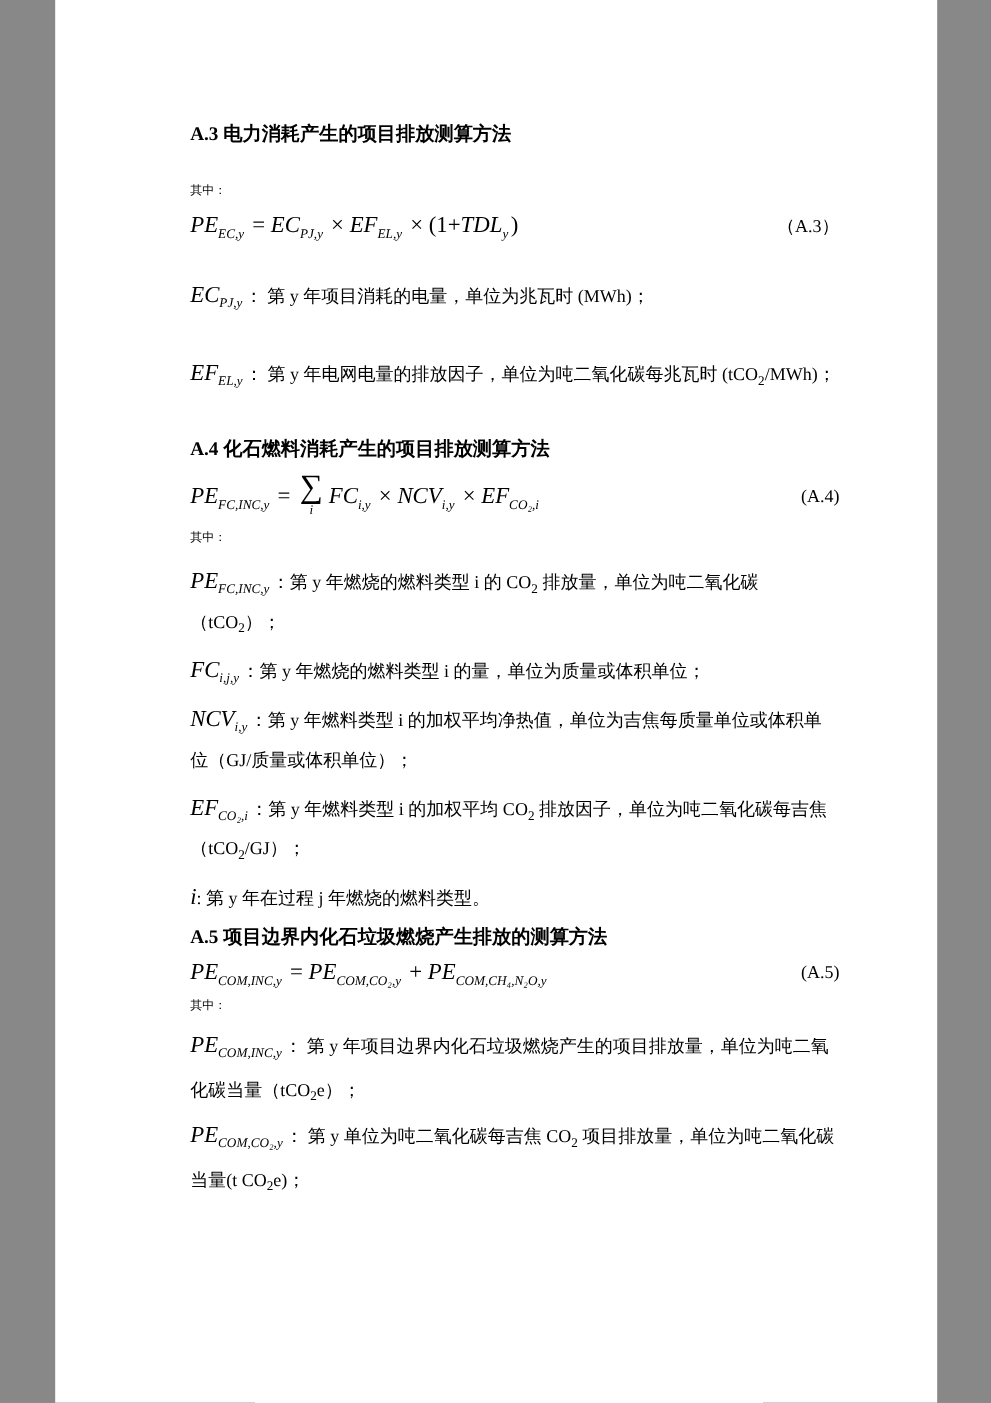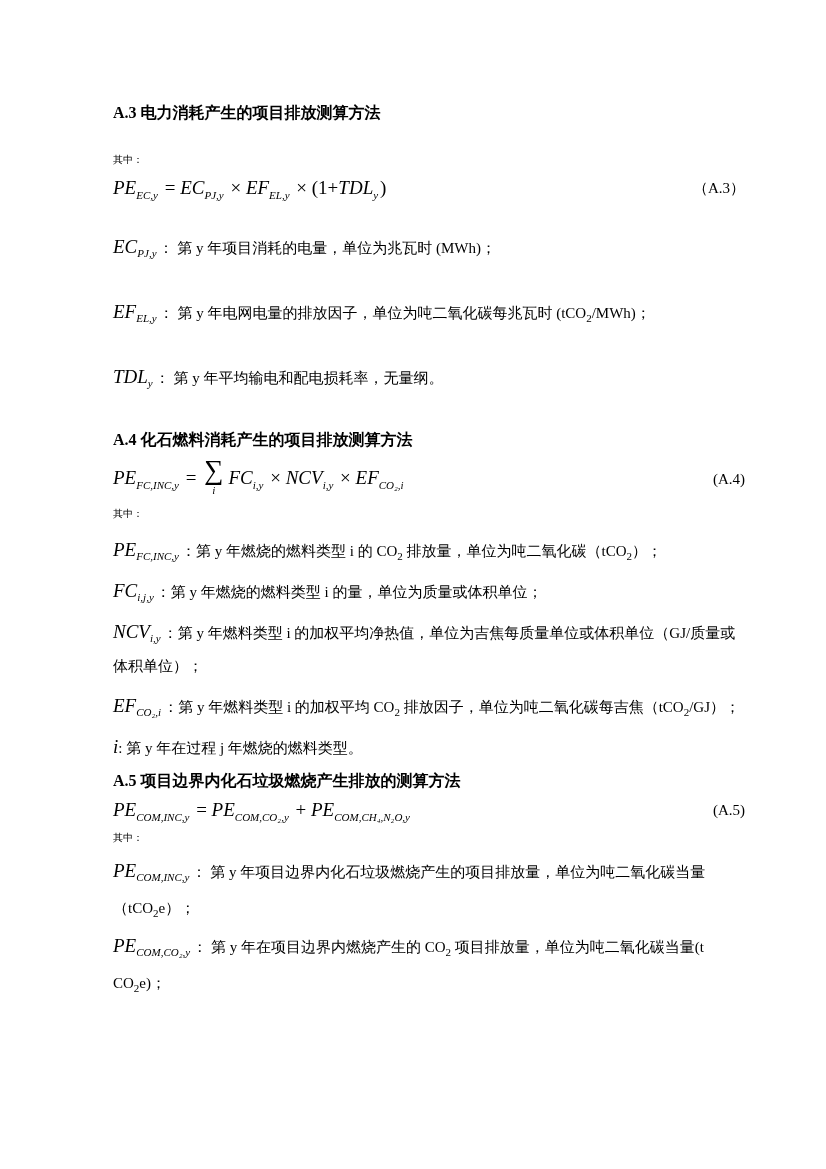--- a/index.html
+++ b/index.html
@@ -1,17 +1,17 @@
 <!DOCTYPE html>
 <html><head>
 <meta charset="utf-8">
 <style>
   html,body { margin:0; padding:0; background:#888; }
   .page {
-    width:826px; height:1169px; margin:0 auto; background:#ffffff;
+    width:735px; height:1169px; margin:0 auto; background:#ffffff;
     box-sizing:border-box; position:relative; overflow:hidden;
     padding:103px 81px 0 113px;
     font-family:"Liberation Serif","DejaVu Serif",serif; color:#000;
   }
   section { margin:0; }
   .heading {
     font-size:16px; line-height:20px; font-weight:bold; margin:0 0 26px 0;
   }
   .intro { font-size:10px; line-height:22px; margin:0 0 6px 0; }
   .formula-row {
@@ -56,21 +56,20 @@
 
   <section class="s3">
     <h2 class="heading">A.3 电力消耗产生的项目排放测算方法</h2>
     <p class="intro">其中：</p>
     <div class="formula-row">
       <span class="math"><span class="it">PE</span><sub class="it">EC,y</sub><span> = </span><span class="it">EC</span><sub class="it">PJ,y</sub><span> × </span><span class="it">EF</span><sub class="it">EL,y</sub><span> × (1+</span><span class="it">TDL</span><sub class="it">y</sub><span>)</span></span>
       <span class="eq-label">（A.3）</span>
     </div>
     <p class="def"><span class="it math-term">EC</span><sub class="it">PJ,y</sub><span>： 第 y 年项目消耗的电量，单位为兆瓦时 (MWh)；</span></p>
     <p class="def"><span class="it math-term">EF</span><sub class="it">EL,y</sub><span>： 第 y 年电网电量的排放因子，单位为吨二氧化碳每兆瓦时 (tCO</span><sub class="rm">2</sub><span>/MWh)；</span></p>
-    <p class="def"><span class="it math-term">TDL</span><sub class="it">y</sub><span>： 第 y 年平均输电和配电损耗率，无量纲。</span></p>
   </section>
 
   <section class="s4">
     <h2 class="heading">A.4 化石燃料消耗产生的项目排放测算方法</h2>
     <div class="formula-row">
       <span class="math"><span class="it">PE</span><sub class="it">FC,INC,y</sub><span> = </span><span class="sum">
             <span class="sigma">∑</span>
             <span class="under">i</span>
           </span><span class="it">FC</span><sub class="it">i,y</sub><span> × </span><span class="it">NCV</span><sub class="it">i,y</sub><span> × </span><span class="it">EF</span><sub class="it">CO₂,i</sub></span>
       <span class="eq-label">(A.4)</span>
@@ -84,16 +83,16 @@
   </section>
 
   <section class="s5">
     <h2 class="heading">A.5 项目边界内化石垃圾燃烧产生排放的测算方法</h2>
     <div class="formula-row">
       <span class="math"><span class="it">PE</span><sub class="it">COM,INC,y</sub><span> = </span><span class="it">PE</span><sub class="it">COM,CO₂,y</sub><span> + </span><span class="it">PE</span><sub class="it">COM,CH₄,N₂O,y</sub></span>
       <span class="eq-label">(A.5)</span>
     </div>
     <p class="intro">其中：</p>
     <p class="def"><span class="it math-term">PE</span><sub class="it">COM,INC,y</sub><span>： 第 y 年项目边界内化石垃圾燃烧产生的项目排放量，单位为吨二氧化碳当量（tCO</span><sub class="rm">2</sub><span>e）；</span></p>
-    <p class="def"><span class="it math-term">PE</span><sub class="it">COM,CO₂,y</sub><span>： 第 y 年在项目边界内燃烧产生的 CO</span><sub class="rm">2</sub><span> 项目排放量，单位为吨二氧化碳当量(t CO</span><sub class="rm">2</sub><span>e)；</span></p>
+    <p class="def"><span class="it math-term">PE</span><sub class="it">COM,CO₂,y</sub><span>： 第 y 单位为吨二氧化碳每吉焦 CO</span><sub class="rm">2</sub><span> 项目排放量，单位为吨二氧化碳当量(t CO</span><sub class="rm">2</sub><span>e)；</span></p>
   </section>
 
 </div>
 
 </body></html>

